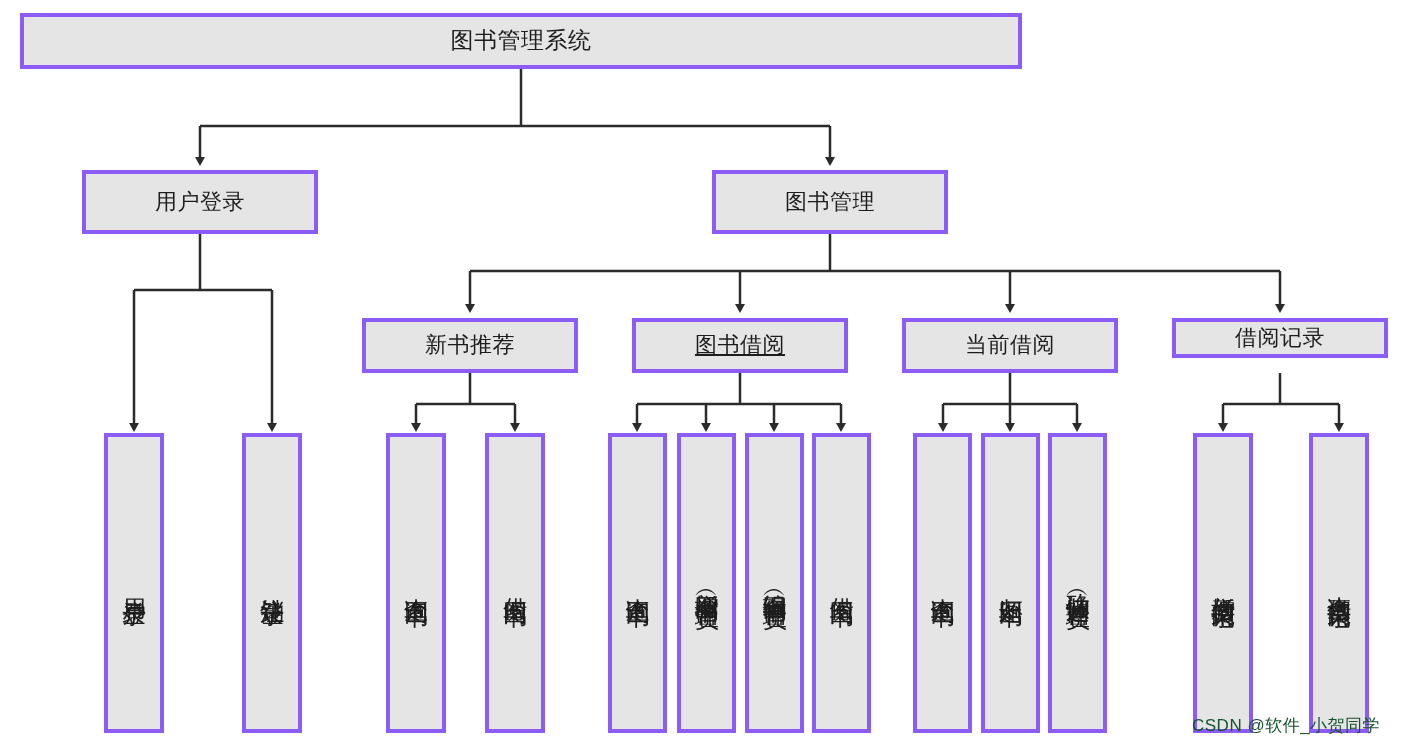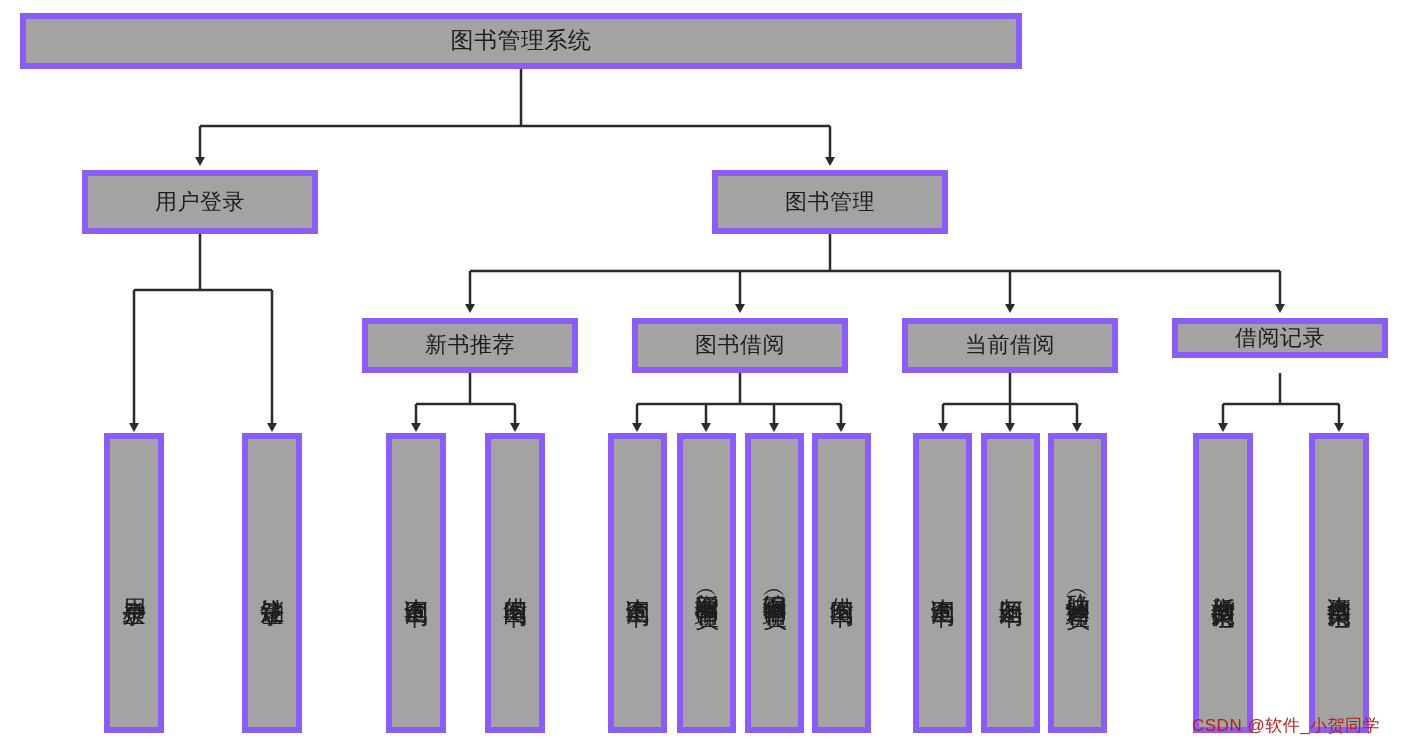--- a/index.html
+++ b/index.html
@@ -20,22 +20,22 @@
   #wires {
     position: absolute;
     left: 0;
     top: 0;
     width: 1405px;
     height: 747px;
   }
   .node {
     position: absolute;
     box-sizing: border-box;
-    background: #a3a3a3;
-    border: 6px solid #8b5cf6;
+    background: #e5e5e5;
+    border: 4px solid #8b5cf6;
     display: flex;
     align-items: center;
     justify-content: center;
     color: #1d1d1d;
   }
   .node .label {
     display: block;
     text-align: center;
     line-height: 1.12;
     white-space: pre;
@@ -57,21 +57,21 @@
     writing-mode: vertical-rl;
     text-orientation: upright;
     font-size: 24px;
     line-height: 1.02;
     letter-spacing: 2px;
     white-space: nowrap;
     max-height: 100%;
   }
   .watermark {
     position: absolute;
-    color: #b91c1c;
+    color: #14532d;
     font-size: 17px;
     letter-spacing: 0.5px;
     white-space: nowrap;
     user-select: none;
   }
 </style>
 </head>
 <body>
 
 <div id="canvas">
@@ -133,21 +133,21 @@
   <div class="node horiz" style="left:82px; top:170px; width:236px; height:64px;">
     <span class="label">用户登录</span>
   </div>
   <div class="node horiz" style="left:362px; top:318px; width:216px; height:55px;">
     <span class="label">新书推荐</span>
   </div>
 
   <div class="node horiz" style="left:712px; top:170px; width:236px; height:64px;">
     <span class="label">图书管理</span>
   </div>
-  <div class="node horiz" style="left:632px; top:318px; width:216px; height:55px;">
+  <div class="node horiz" style="left:632px; top:318px; width:216px; height:55px;text-decoration:underline;">
     <span class="label">图书借阅</span>
   </div>
   <div class="node horiz" style="left:902px; top:318px; width:216px; height:55px;">
     <span class="label">当前借阅</span>
   </div>
   <div class="node horiz" style="left:1172px; top:318px; width:216px; height:40px;">
     <span class="label">借阅记录</span>
   </div>
 
   <div class="node vert" style="left:104px; top:433px; width:60px; height:300px;">

